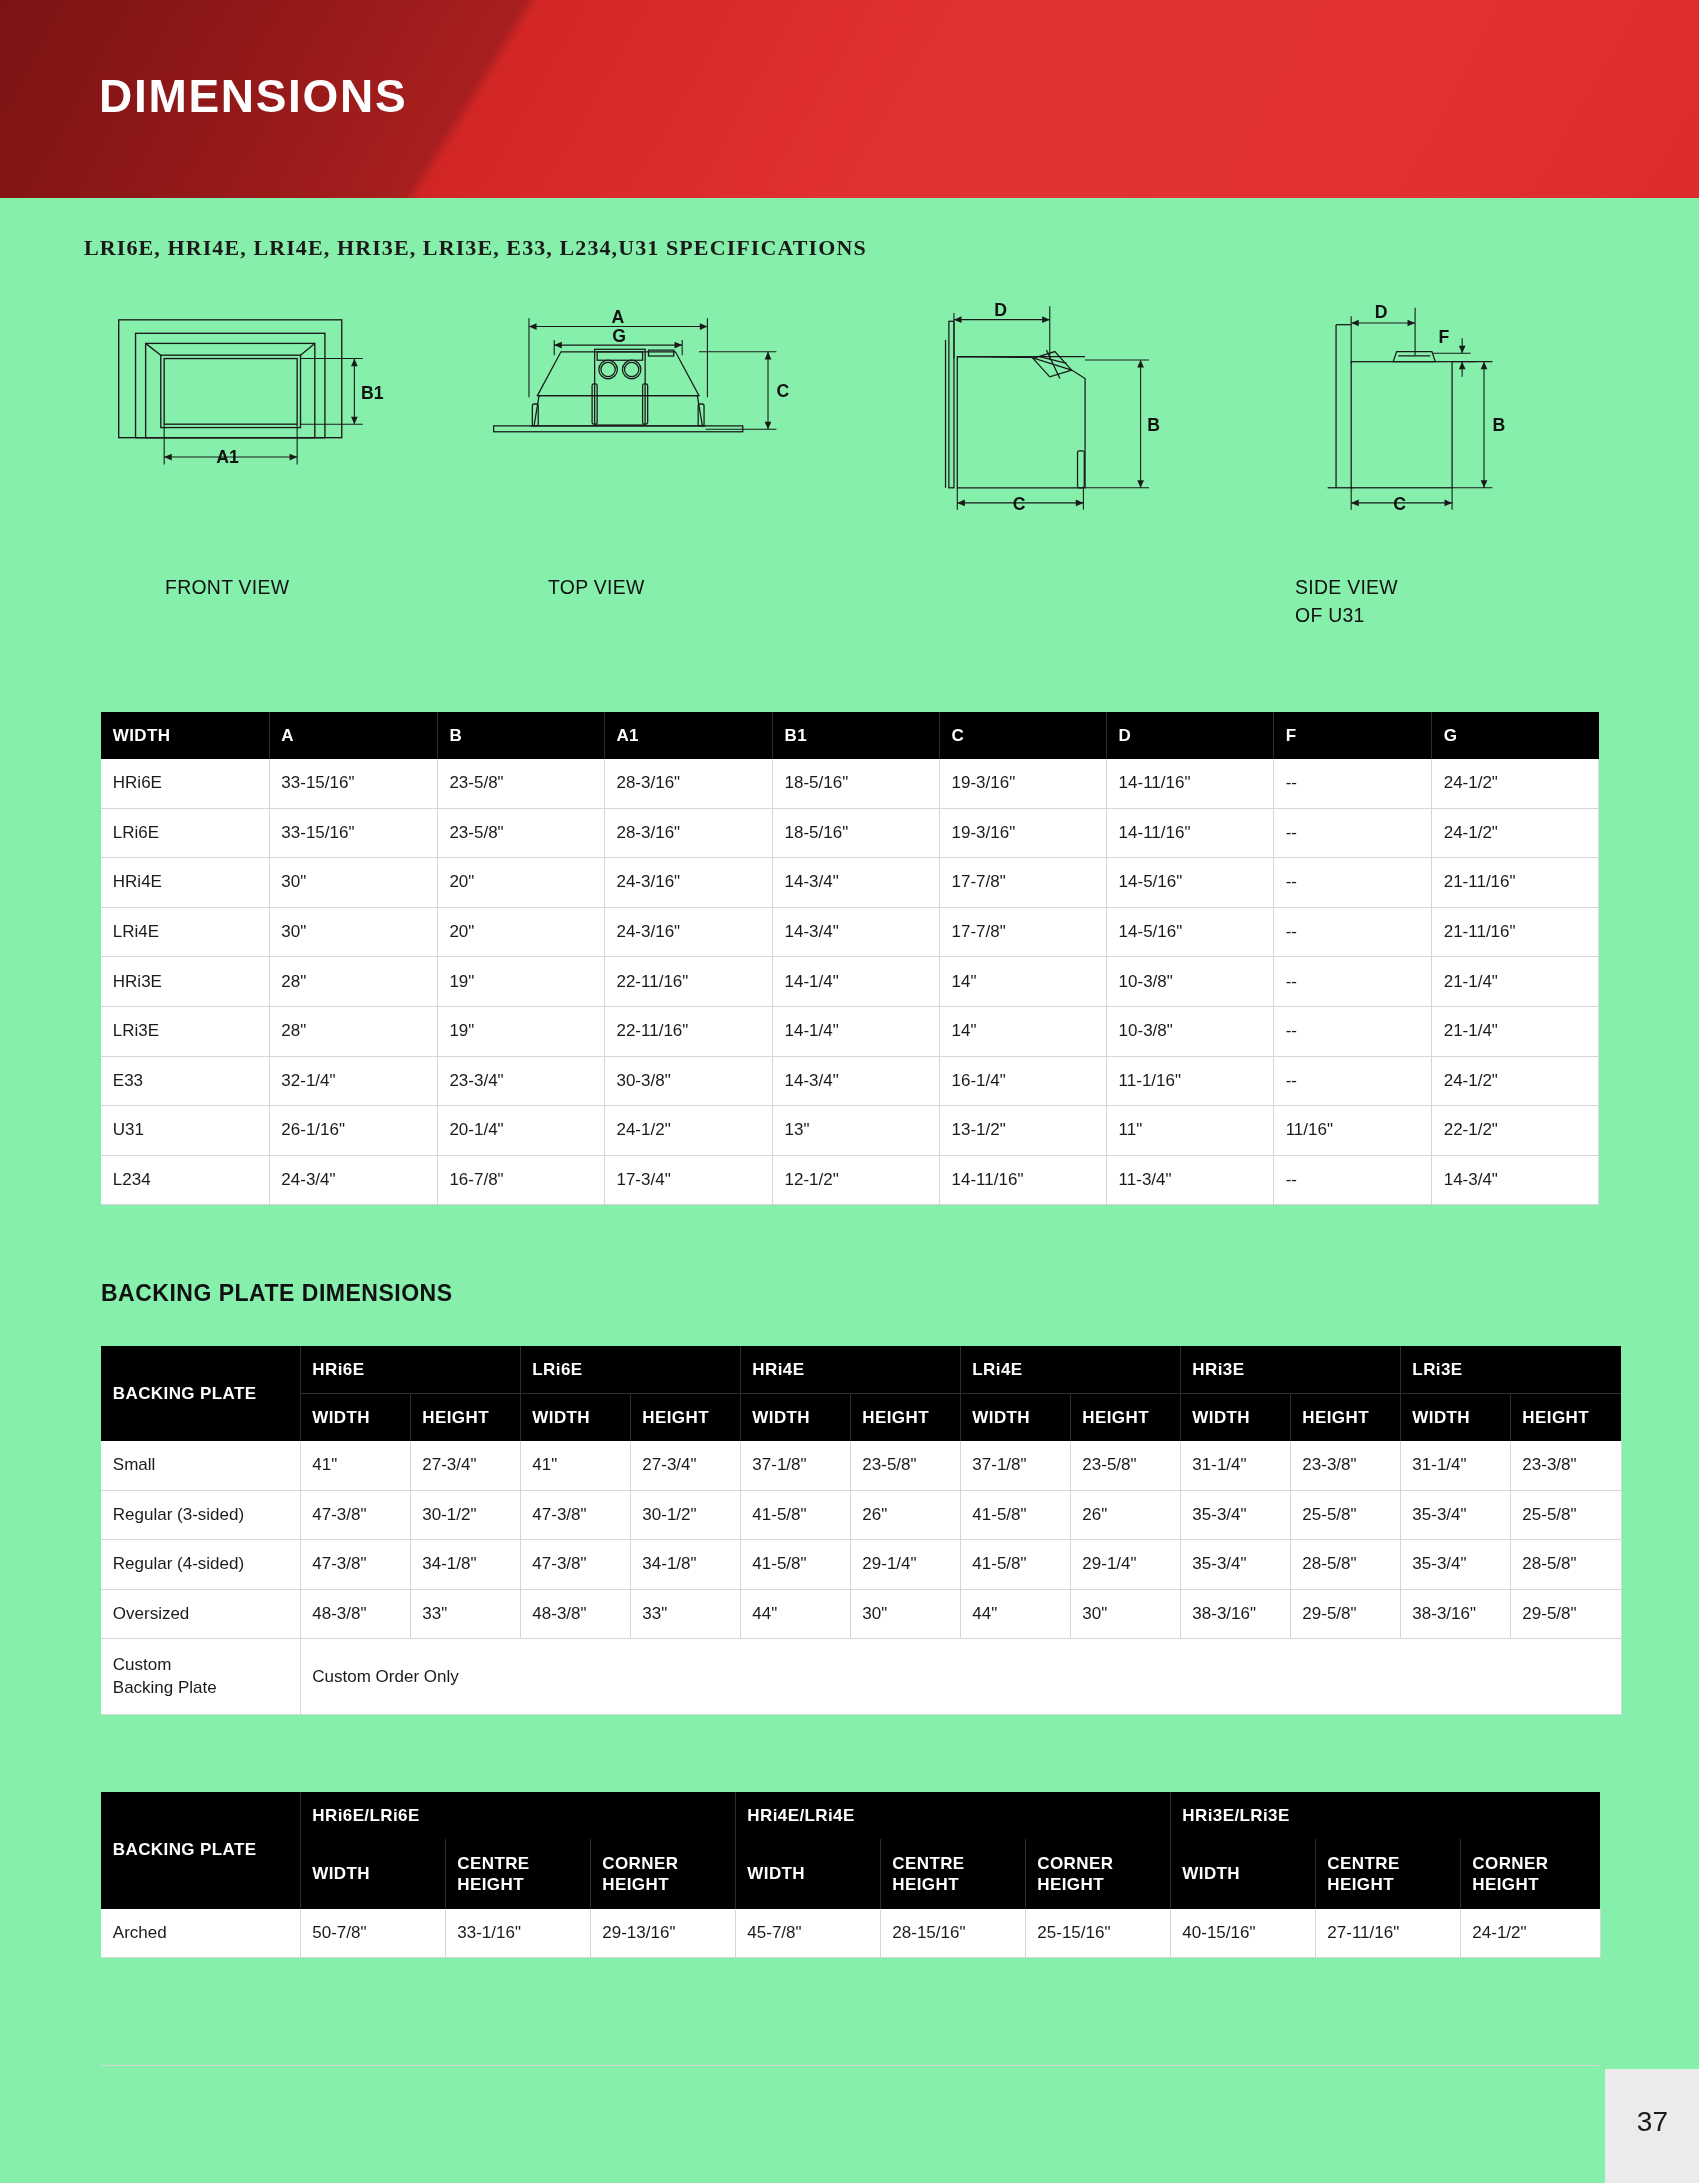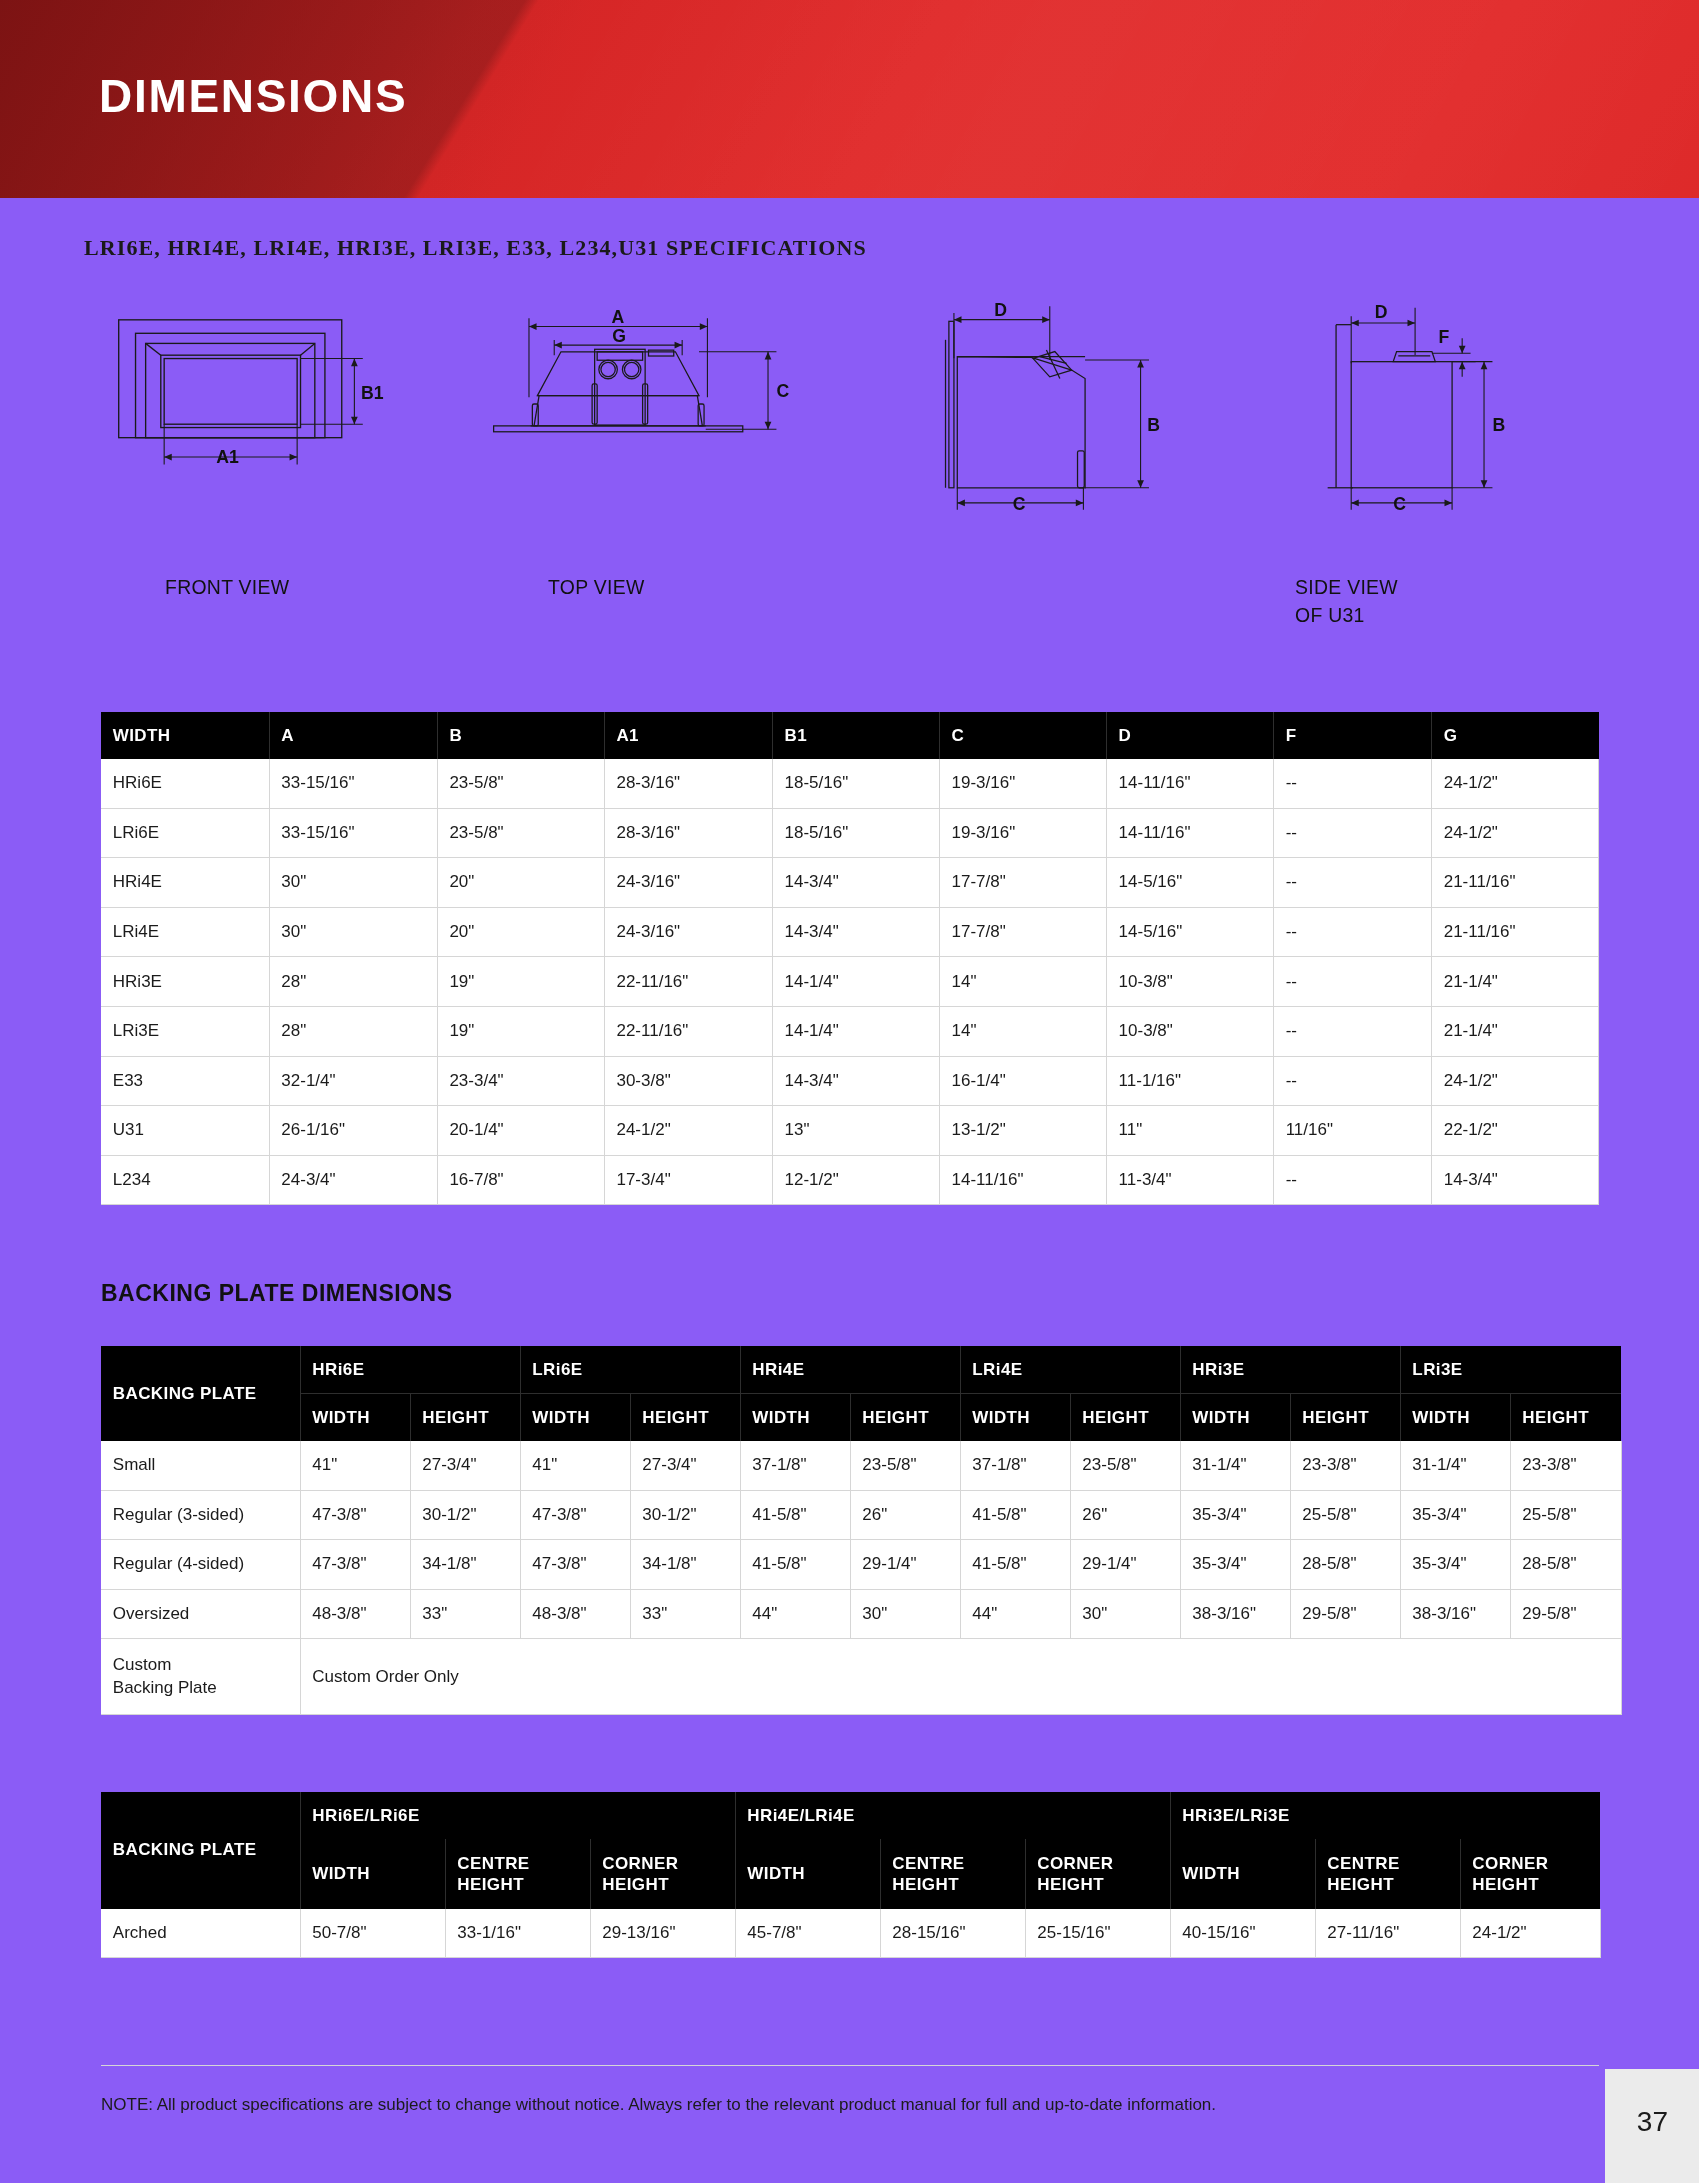--- a/index.html
+++ b/index.html
@@ -9,21 +9,21 @@
     height: 2183px;
     background: #ffffff;
     font-family: "Liberation Sans", sans-serif;
     -webkit-font-smoothing: antialiased;
   }
 
   .page {
     position: relative;
     width: 1700px;
     height: 2183px;
-    background: #8b5cf6;
+    background: #86efac;
     overflow: hidden;
   }
 
   
   .banner {
     position: absolute;
     top: 0; left: 0;
     width: 1700px;
     height: 198px;
     background: #9e1b1b;
@@ -633,18 +633,17 @@
           <td>28-15/16"</td>
           <td>25-15/16"</td>
           <td>40-15/16"</td>
           <td>27-11/16"</td>
           <td>24-1/2"</td>
         </tr>
       </tbody>
   </table>
 
   <div class="footer-rule"></div>
-  <div class="footer-note">NOTE: All product specifications are subject to change without notice.  Always refer to the relevant product manual for full and up-to-date information.</div>
   <div class="page-num-box"></div>
   <div class="page-num">37</div>
 
 </div>
 
 
 </body></html>

